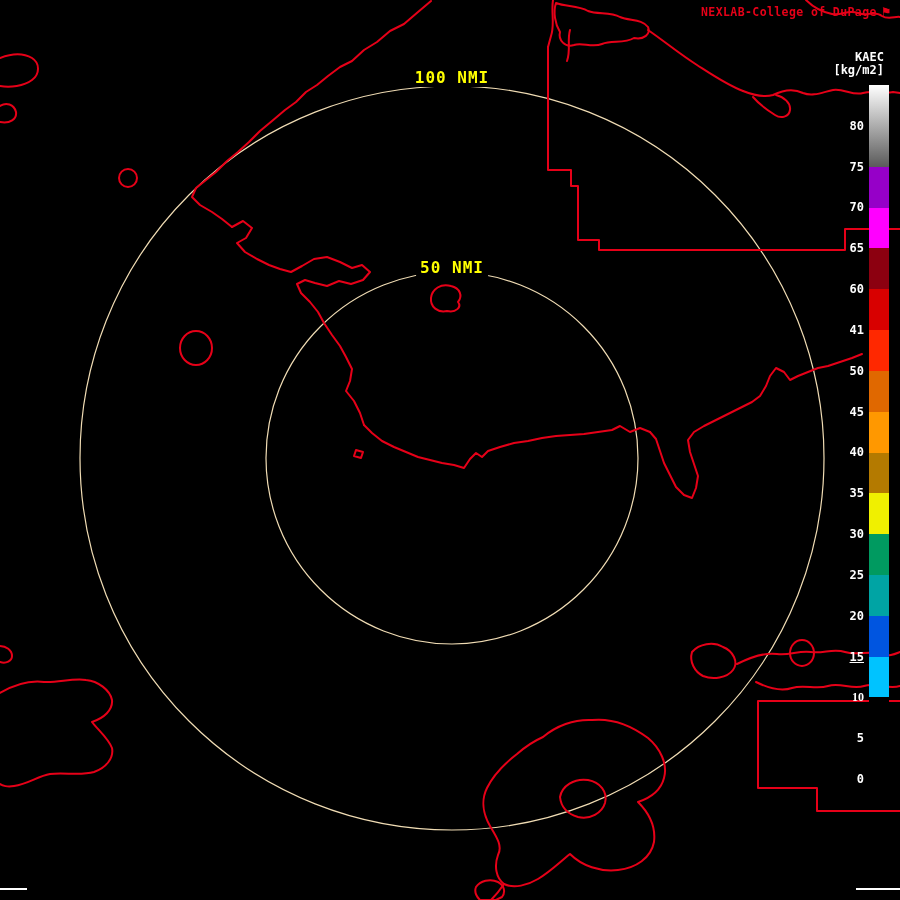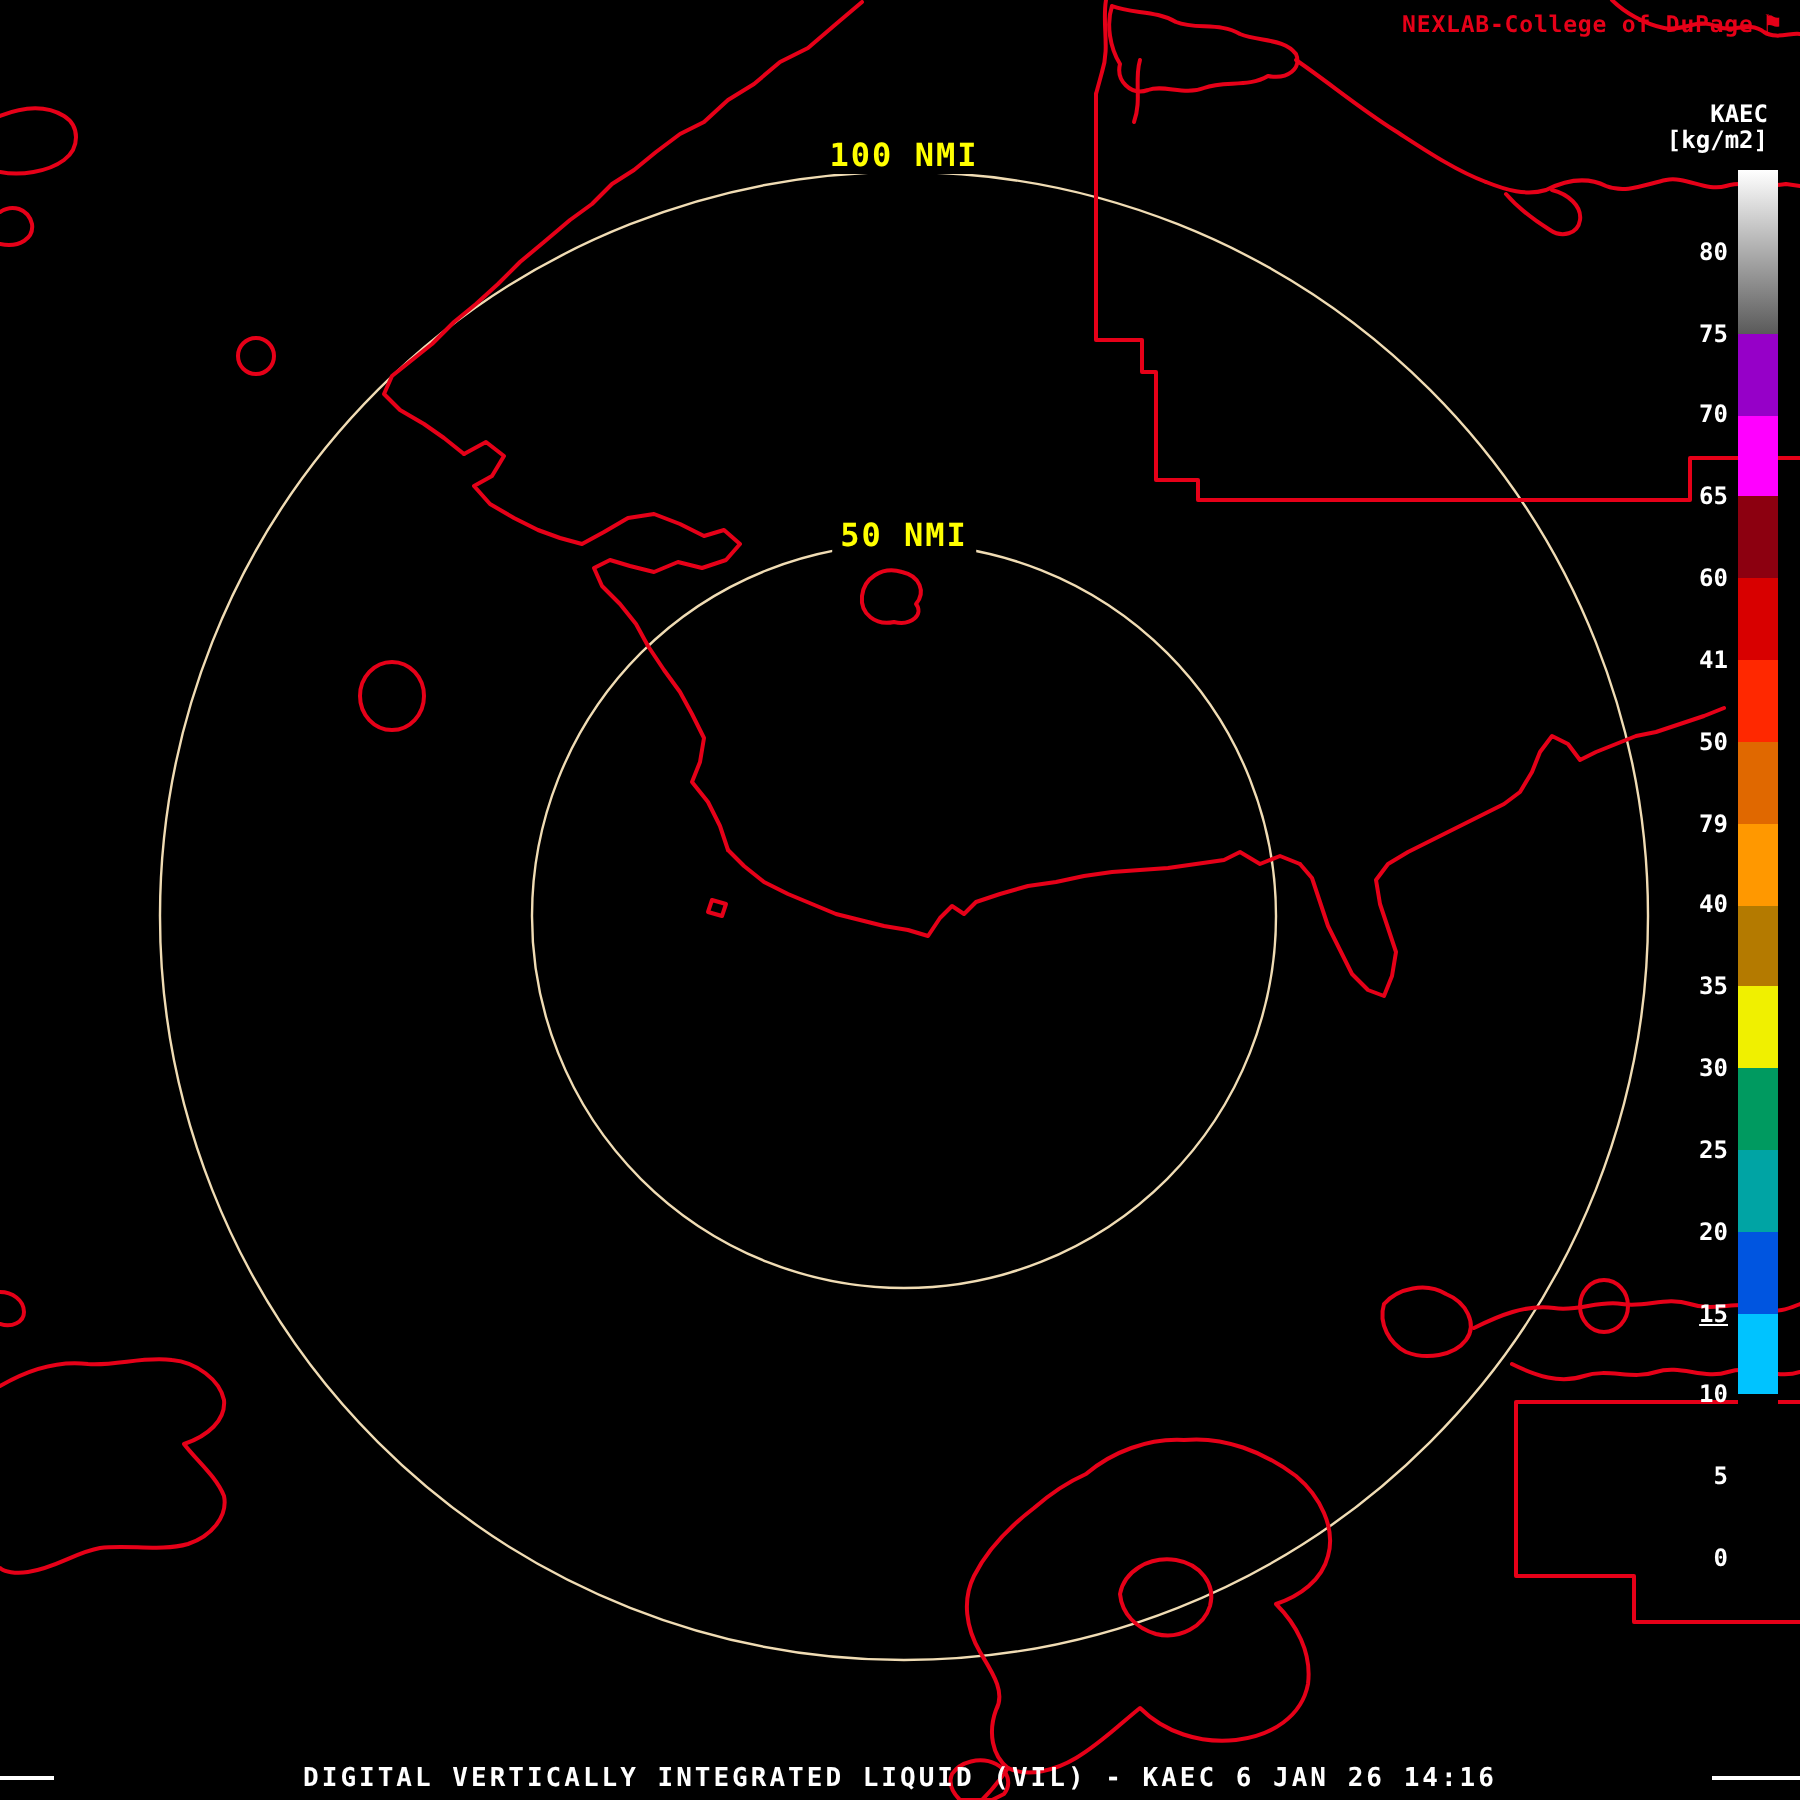--- a/index.html
+++ b/index.html
@@ -104,28 +104,28 @@
 
   <div class="colorbar">
     <div class="cb-ticks">
         <div class="cb-tick" style="bottom: 94.1176%; margin-top: 33px;">80</div>
         <div class="cb-tick" style="bottom: 88.2353%; text-align: right;">75</div>
         <div class="cb-tick" style="bottom: 82.3529%;">70</div>
         <div class="cb-tick" style="bottom: 76.4706%; padding-left: 16px;">65</div>
         <div class="cb-tick" style="bottom: 70.5882%;">60</div>
         <div class="cb-tick" style="bottom: 64.7059%;">41</div>
         <div class="cb-tick" style="bottom: 58.8235%;">50</div>
-        <div class="cb-tick" style="bottom: 52.9412%;">79</div>
+        <div class="cb-tick" style="bottom: 52.9412%;">45</div>
         <div class="cb-tick" style="bottom: 47.0588%;">40</div>
         <div class="cb-tick" style="bottom: 41.1765%;">35</div>
         <div class="cb-tick" style="bottom: 35.2941%;">30</div>
         <div class="cb-tick" style="bottom: 29.4118%;">25</div>
         <div class="cb-tick" style="bottom: 23.5294%;">20</div>
         <div class="cb-tick" style="bottom: 17.6471%; text-decoration: underline;">15</div>
-        <div class="cb-tick" style="bottom: 11.7647%;">10</div>
+        <div class="cb-tick" style="bottom: 11.7647%; font-family: Liberation Serif, serif;">10</div>
         <div class="cb-tick" style="bottom: 5.88235%;">5</div>
         <div class="cb-tick" style="bottom: 0%;">0</div>
       </div>
     <div class="cb-segs">
         <div style="height: 5.88235%; background: rgb(0, 0, 0);"></div>
         <div style="height: 5.88235%; background: rgb(0, 0, 0);"></div>
         <div style="height: 5.88235%; background: rgb(0, 195, 255);"></div>
         <div style="height: 5.88235%; background: rgb(0, 85, 224);"></div>
         <div style="height: 5.88235%; background: rgb(0, 164, 164);"></div>
         <div style="height: 5.88235%; background: rgb(0, 154, 96);"></div>
@@ -137,17 +137,16 @@
         <div style="height: 5.88235%; background: rgb(216, 0, 0);"></div>
         <div style="height: 5.88235%; background: rgb(140, 0, 16);"></div>
         <div style="height: 5.88235%; background: rgb(255, 0, 255);"></div>
         <div style="height: 5.88235%; background: rgb(150, 0, 200);"></div>
         <div style="height: 11.7647%; background: linear-gradient(to top, rgb(90, 90, 90), rgb(255, 255, 255));"></div>
       </div>
   </div>
 
   <div class="footer">
     <span class="rule rule-left"></span>
-    <span class="caption">DIGITAL VERTICALLY INTEGRATED LIQUID (VIL) - KAEC 6 JAN 26 14:16</span>
     <span class="rule rule-right"></span>
   </div>
 
 </div>
 
 </body></html>

